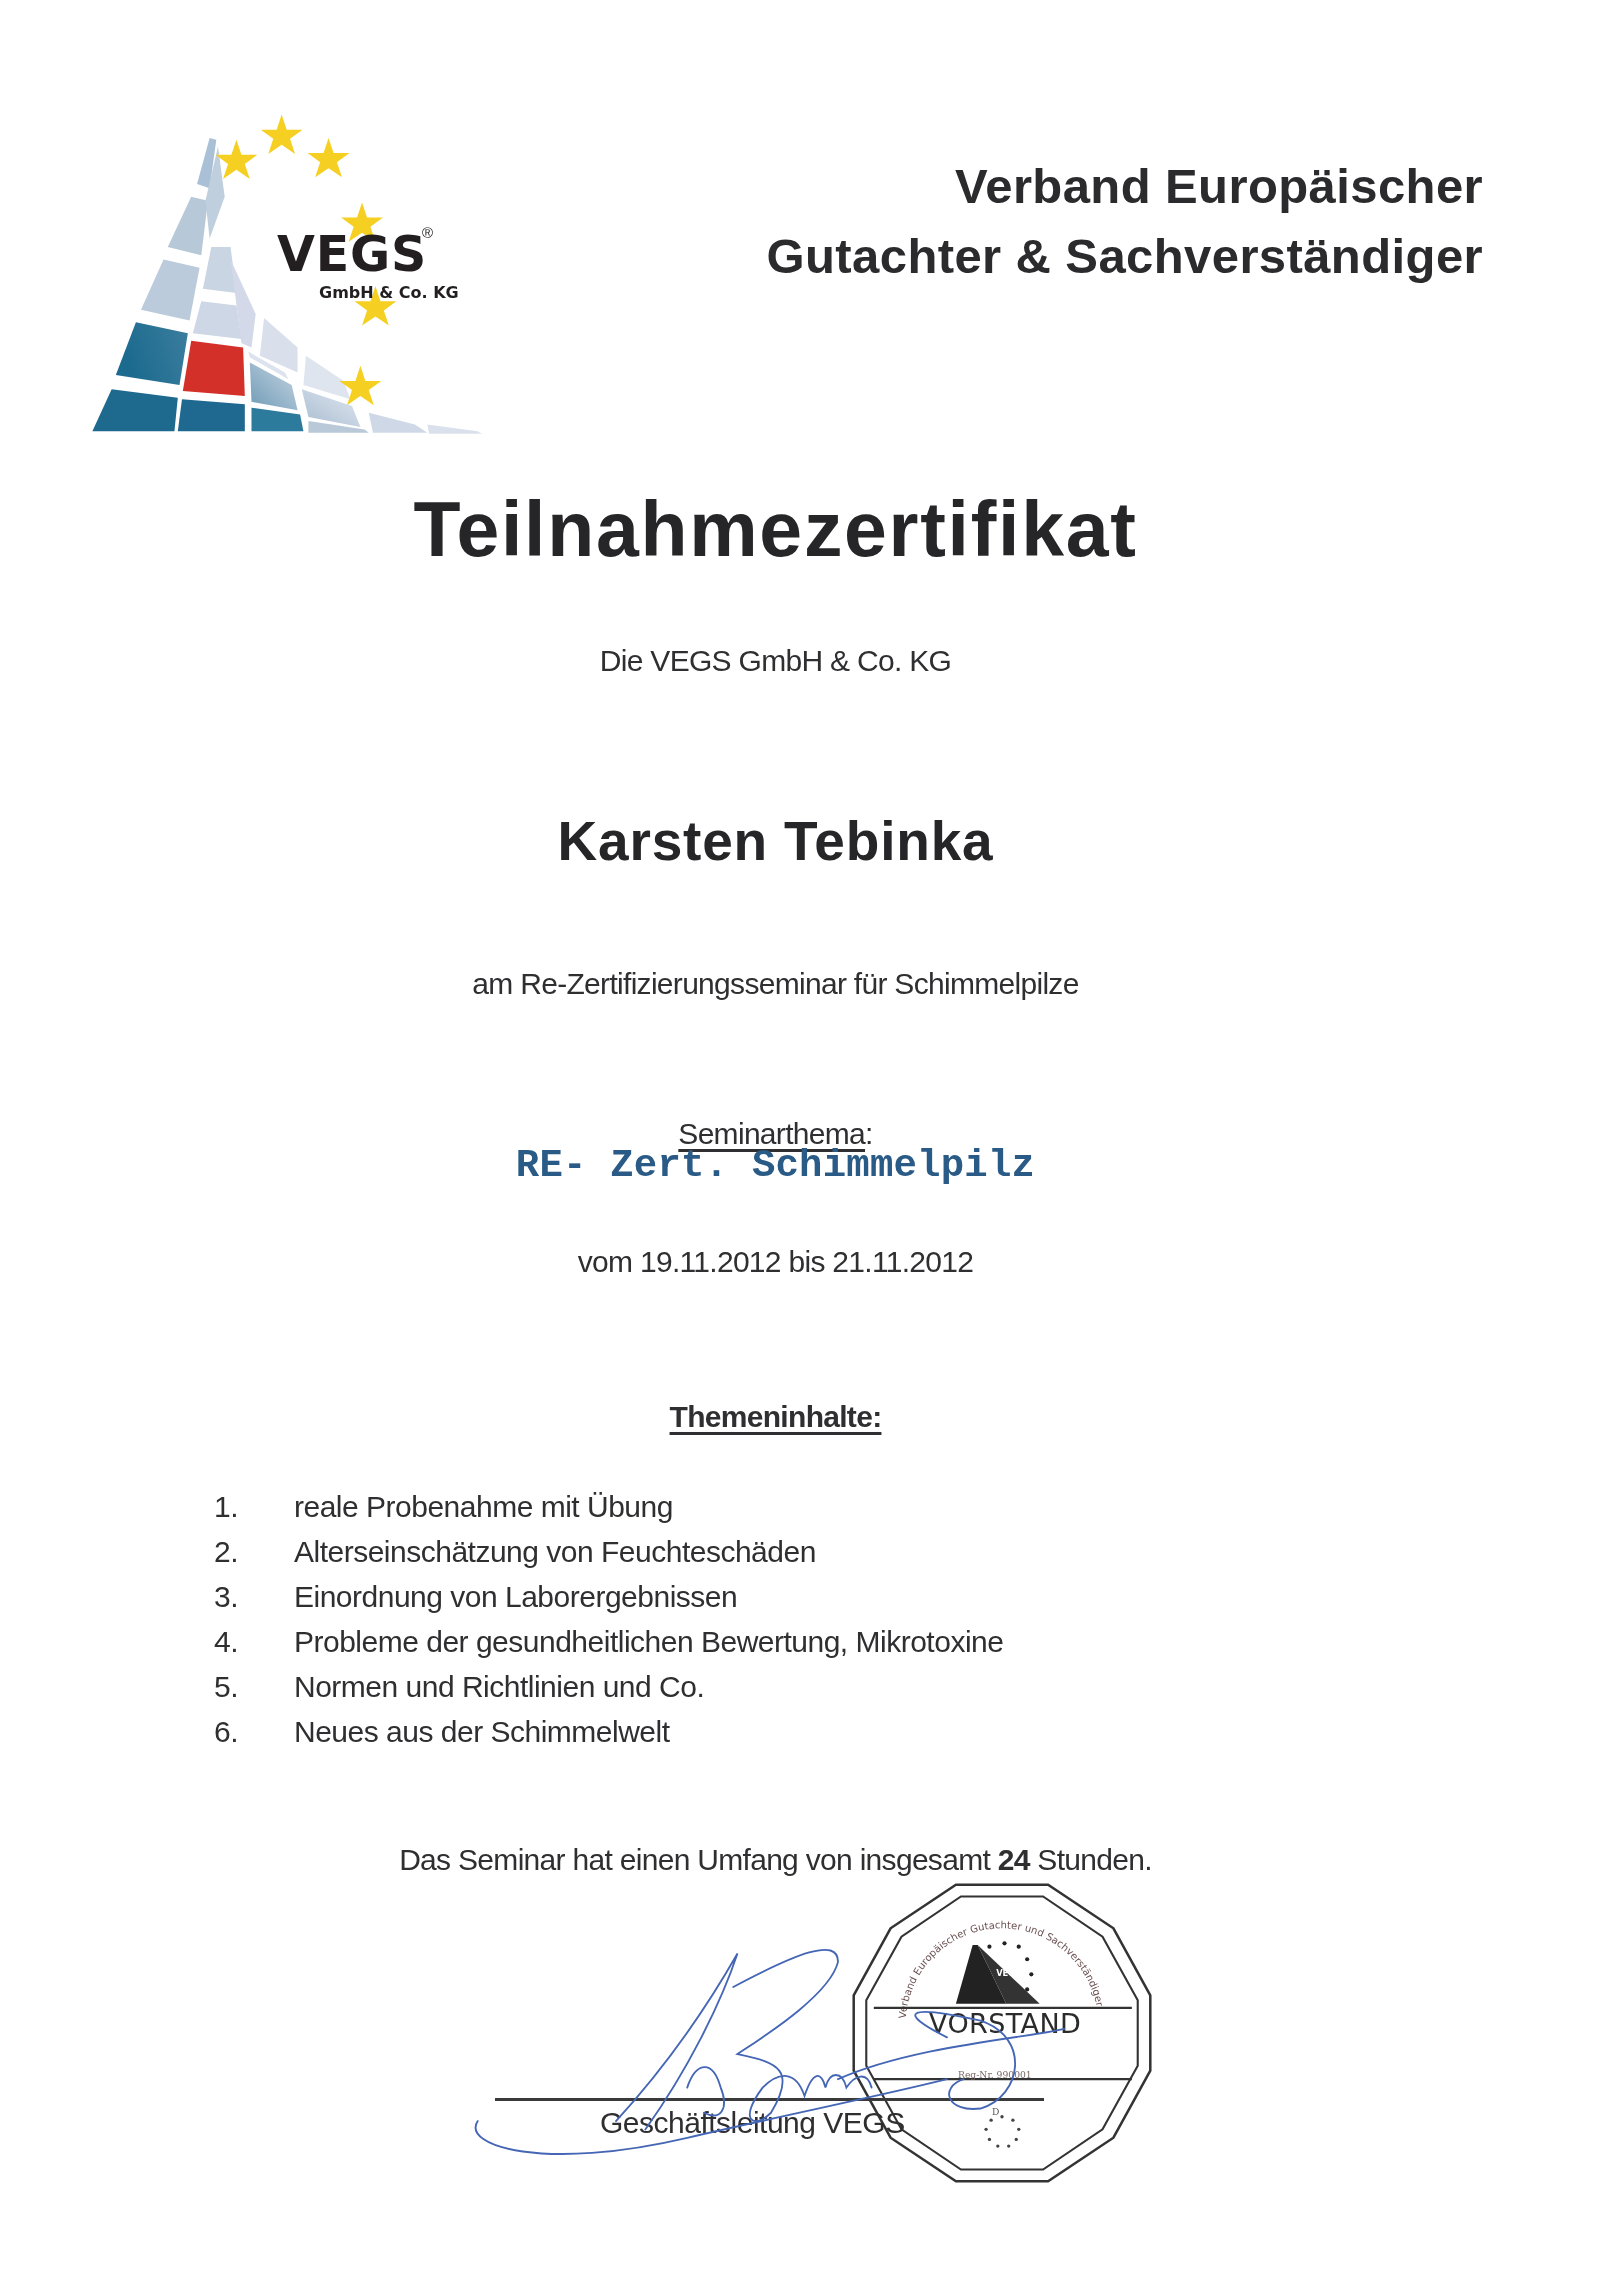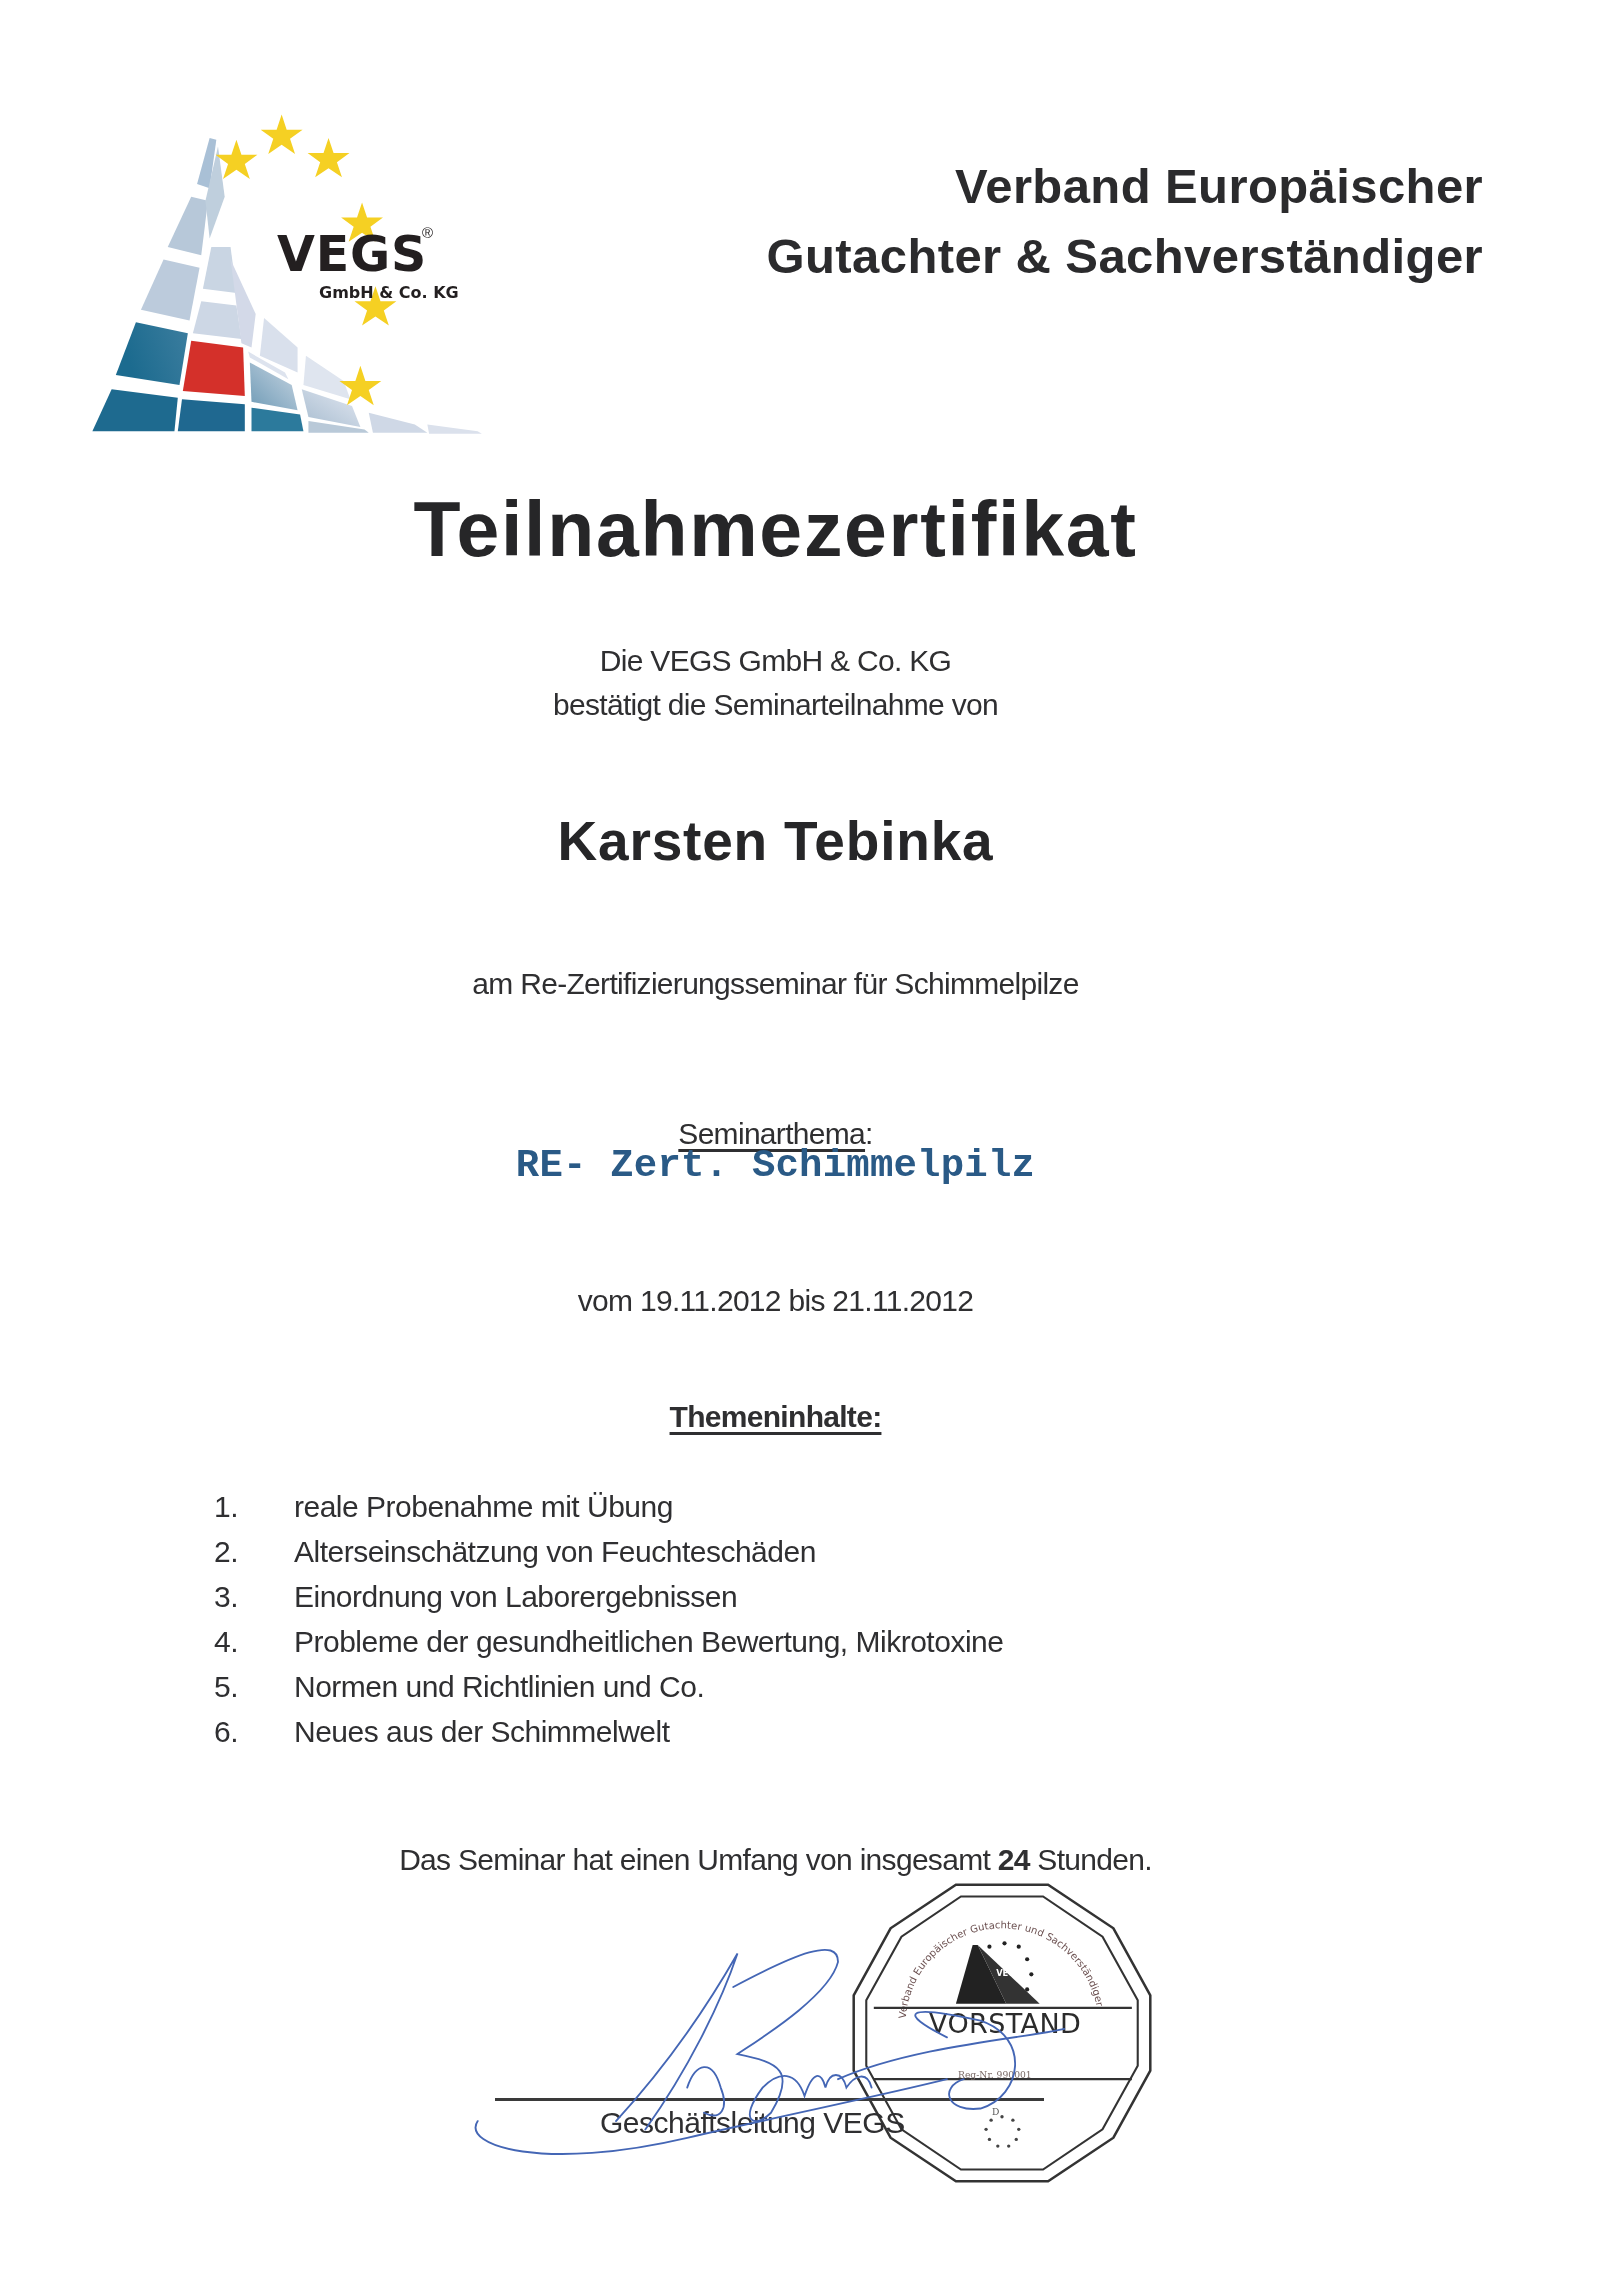--- a/index.html
+++ b/index.html
@@ -19,21 +19,21 @@
            font-size: 49px; line-height: 70px; color: #2b2b2d; letter-spacing: 0.4px; }
 
   #title { top: 485px; font-weight: bold; font-size: 77px; letter-spacing: 1.7px; color: #262628; }
   .body-text { font-size: 30px; line-height: 44px; color: #2f2f31; letter-spacing: -0.7px; }
   #intro { top: 639px; }
   #participant { top: 809px; font-weight: bold; font-size: 55px; letter-spacing: 0.8px; color: #262628; }
   #seminar-type { top: 962px; }
   #topic-label { top: 1112px; }
   #topic-label span.u { text-decoration: underline; text-underline-offset: 5px; }
   #topic { top: 1144px; font-weight: bold; font-size: 39px; color: #2a5a86; letter-spacing: 0.2px; font-family: Liberation Mono, monospace; }
-  #dates { top: 1239px; line-height: 45px; margin-top: 39px; }
+  #dates { top: 1239px; line-height: 45px; }
   #contents-label { top: 1395px; font-weight: bold; text-decoration: underline; text-underline-offset: 5px; }
 
   #topics { left: 214px; top: 1484px; width: 1006px; }
   .topic-row { display: flex; font-size: 30px; line-height: 45px; color: #2f2f31; letter-spacing: -0.5px; }
   .topic-num { width: 80px; }
 
   #scope { top: 1838px; }
   #scope b { font-weight: bold; }
 
   
@@ -104,21 +104,20 @@
 
 <div id="assoc" class="abs">
   <div>Verband Europäischer</div>
   <div>Gutachter &amp; Sachverständiger</div>
 </div>
 
 <div id="title" class="abs center">Teilnahmezertifikat</div>
 
 <div id="intro" class="abs center body-text">
   <div>Die VEGS GmbH &amp; Co. KG</div>
-  <div>bestätigt die Seminarteilnahme von</div>
 </div>
 
 <div id="participant" class="abs center">Karsten Tebinka</div>
 
 <div id="seminar-type" class="abs center body-text">am Re-Zertifizierungsseminar für Schimmelpilze</div>
 
 <div id="topic-label" class="abs center body-text"><span class="u">Seminarthema</span><span>:</span></div>
 
 <div id="topic" class="abs center">RE- Zert. Schimmelpilz</div>
 

